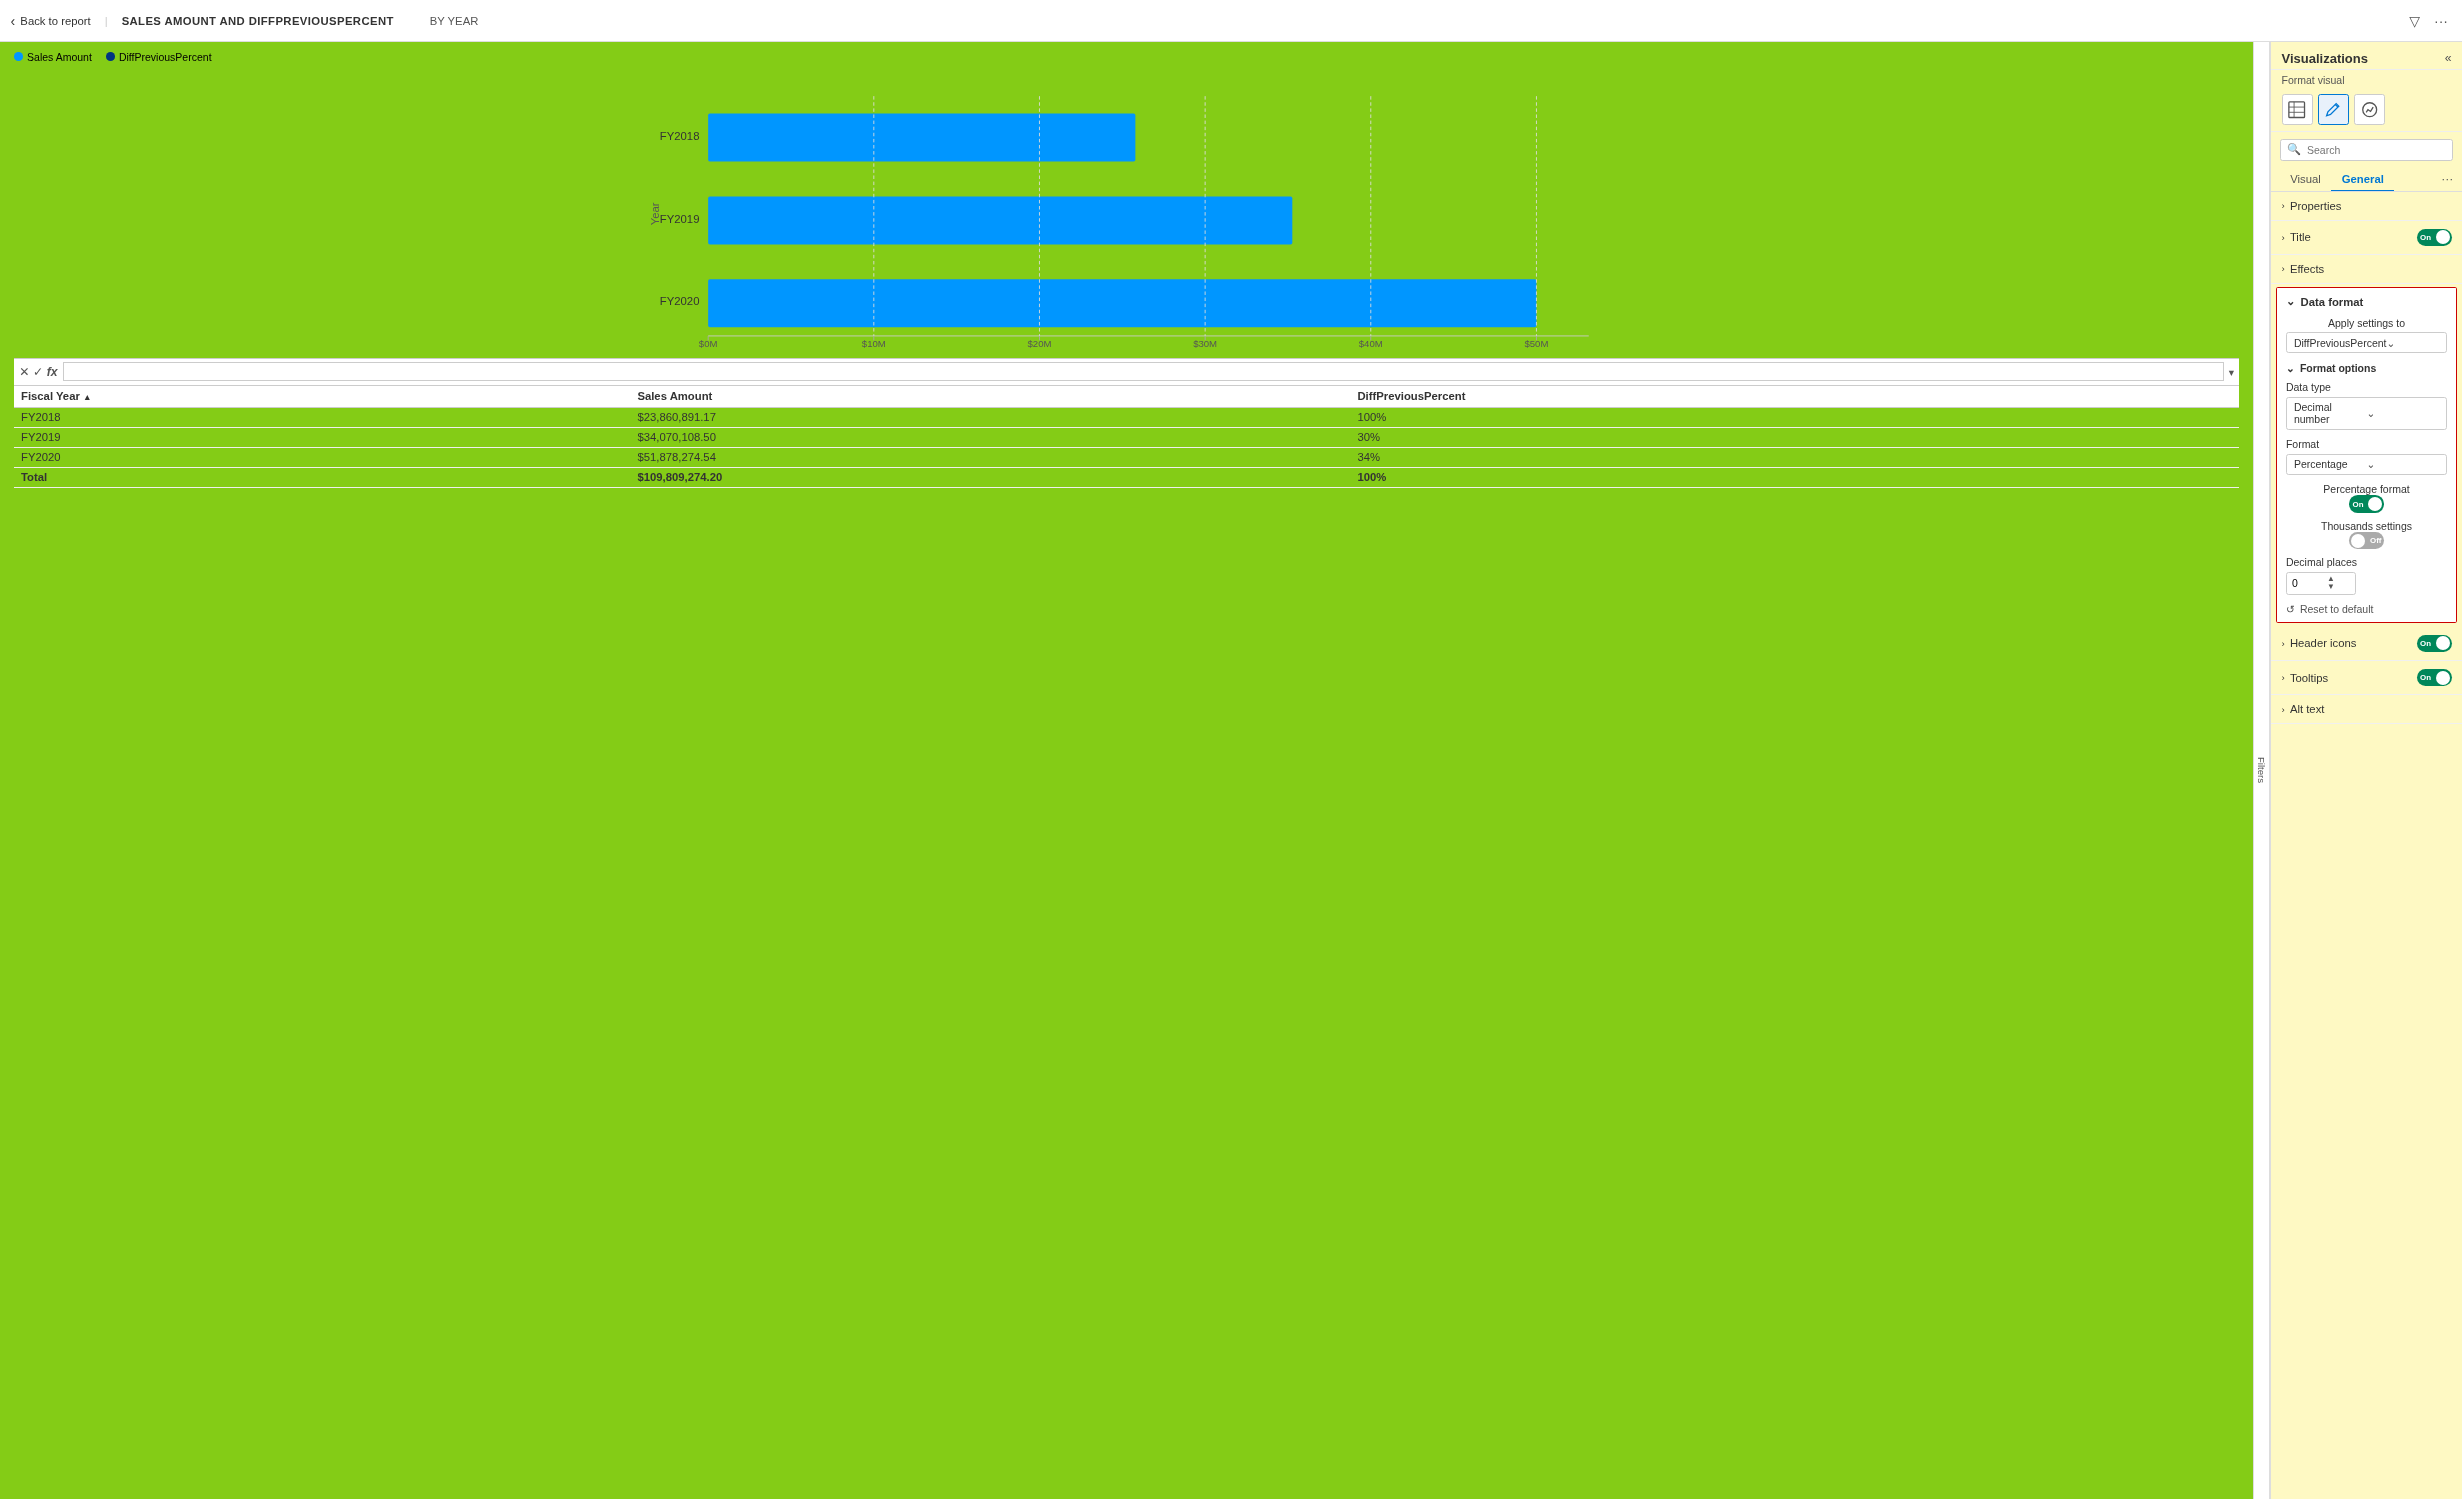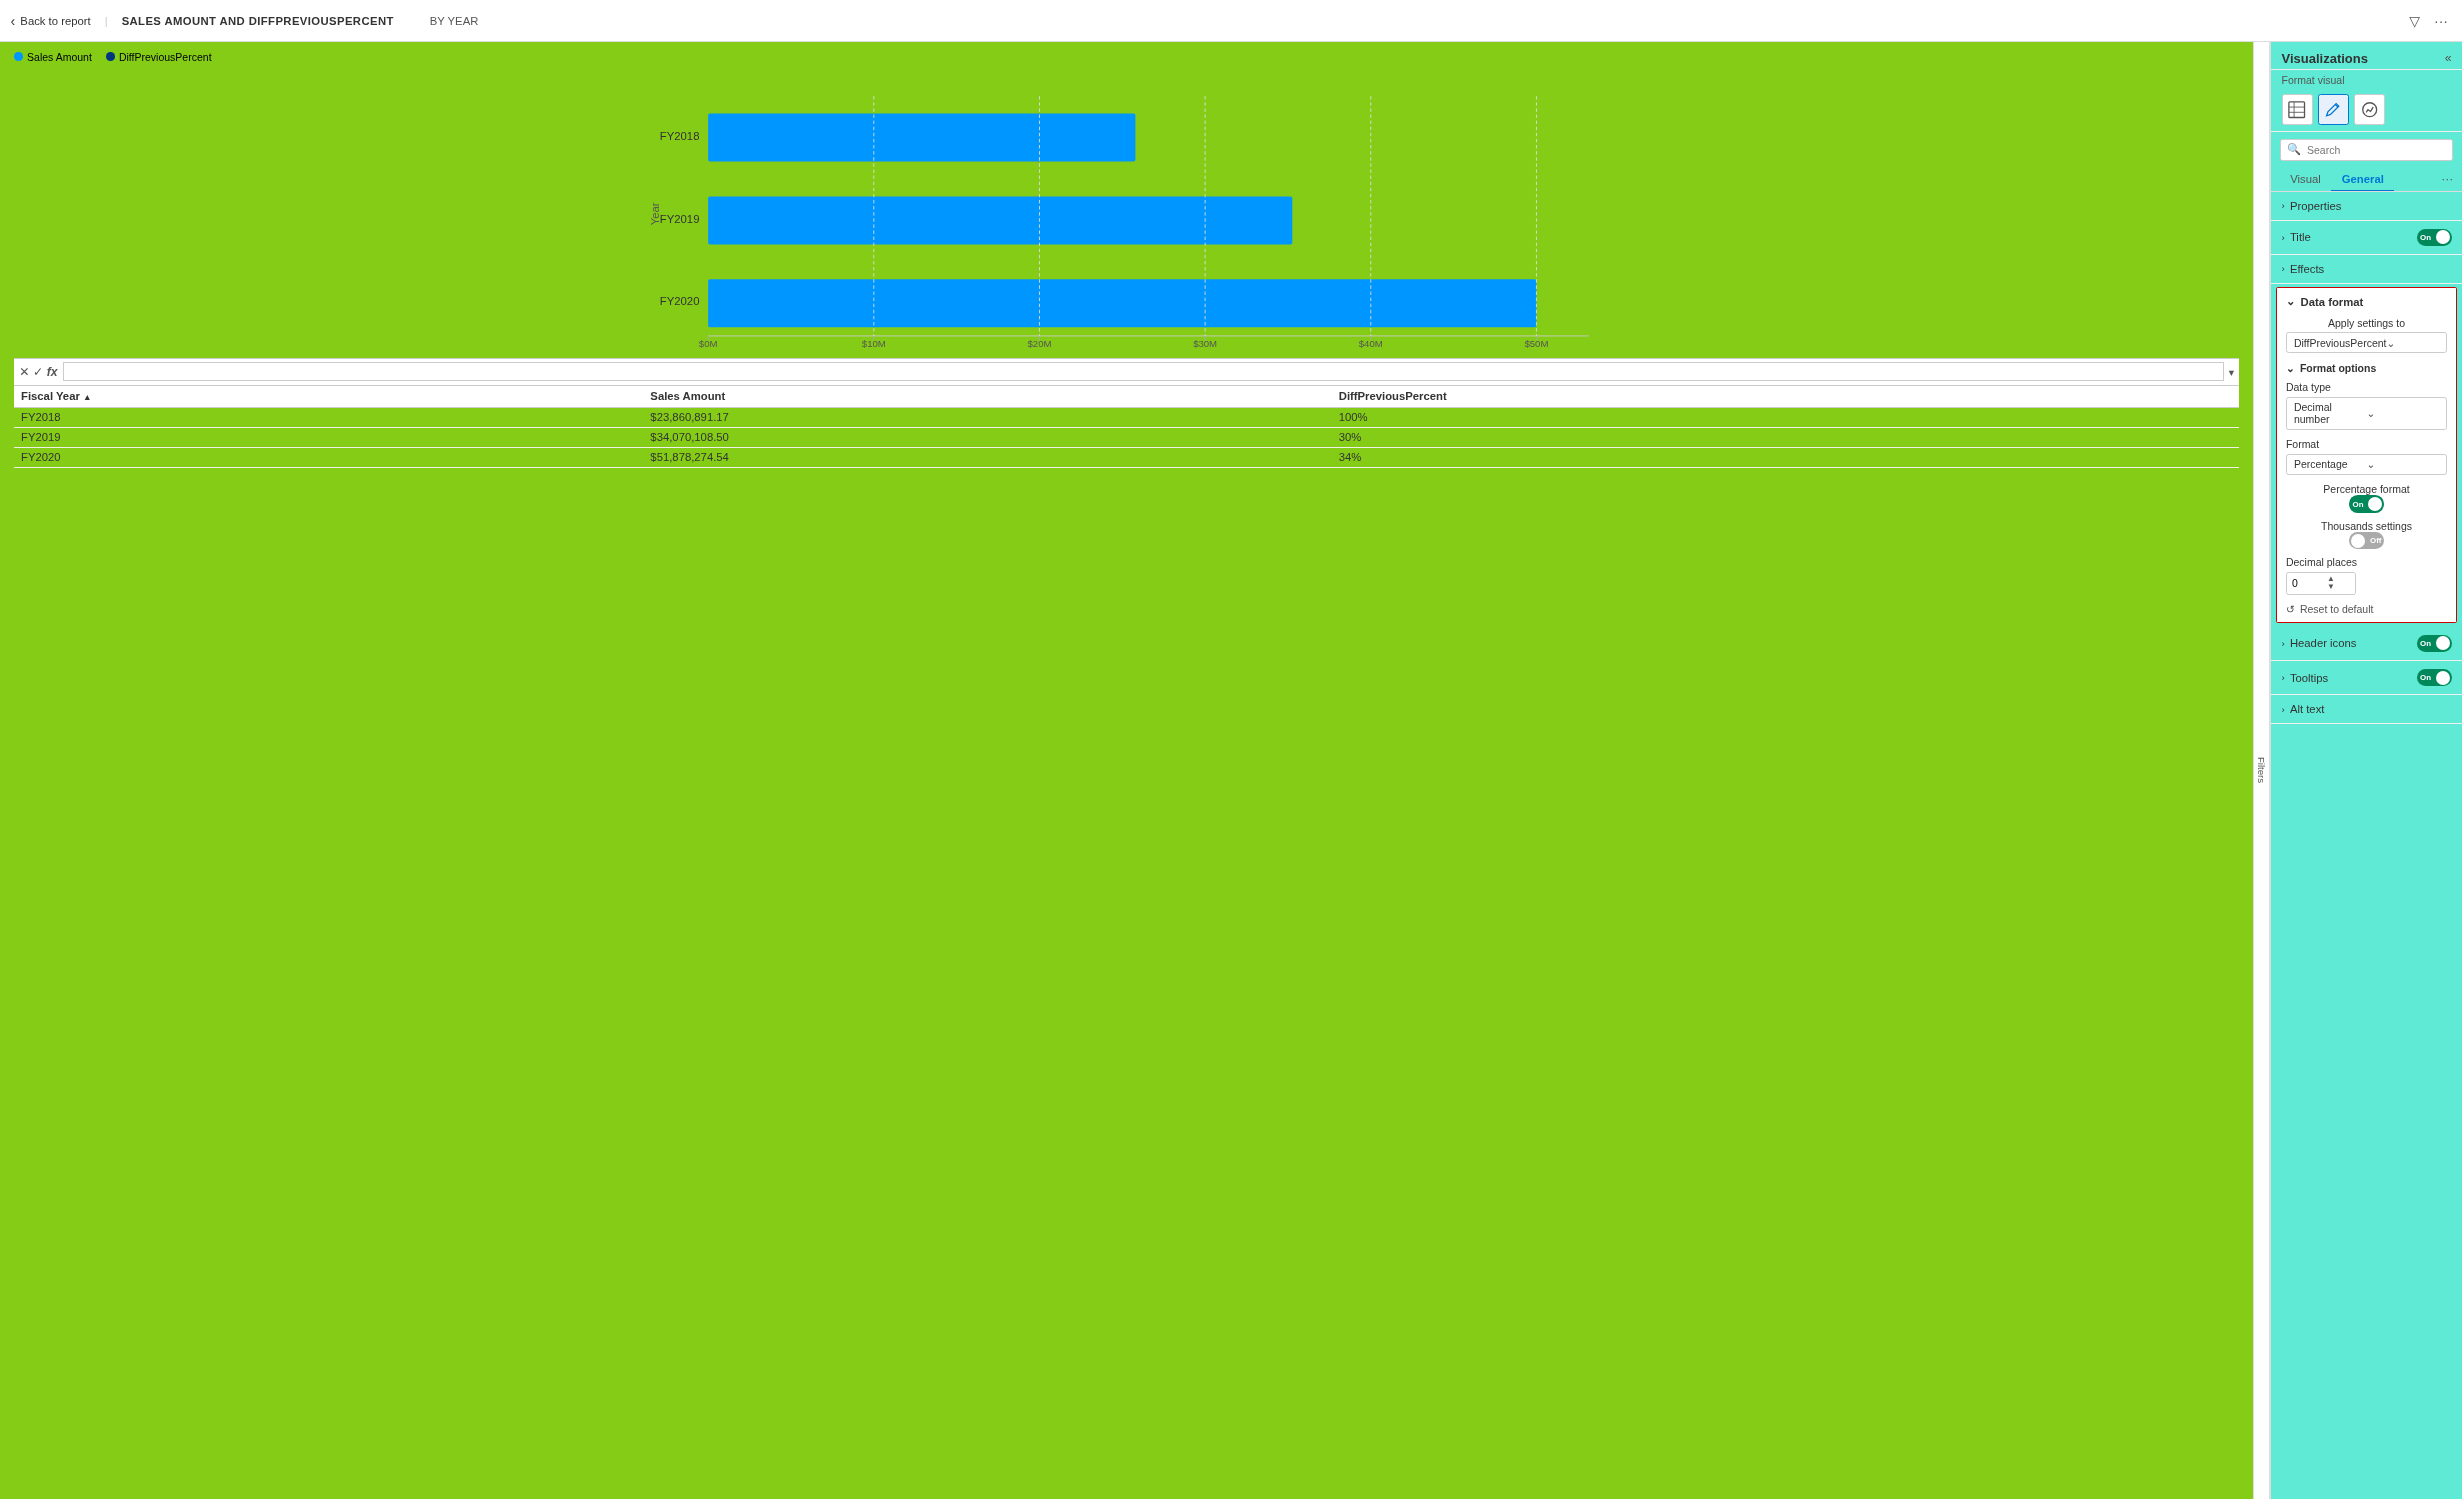--- a/index.html
+++ b/index.html
@@ -48,21 +48,21 @@
     .formula-icons span { font-size: 12.2px; cursor: pointer; color: #555; }
 
     .data-table { width: 100%; border-collapse: collapse; font-size: 11.3px; }
     .data-table th { text-align: left; padding: 4.4px 7px; border-bottom: 1.7px solid #ccc; font-weight: 600; color: #333; background: #fff; }
     .data-table td { padding: 3.5px 7px; border-bottom: 0.9px solid #eee; color: #333; }
     .data-table .total-row td { font-weight: 700; border-top: 1.7px solid #ccc; }
     .sort-icon { font-size: 8.7px; }
 
     
     .viz-panel {
-      width: 192px; background: #5eead4; border-left: 0.9px solid #ddd; display: flex; flex-direction: column; overflow-y: auto;
+      width: 192px; background: #fef9c3; border-left: 0.9px solid #ddd; display: flex; flex-direction: column; overflow-y: auto;
     }
     .viz-panel-header {
       display: flex; align-items: center; justify-content: space-between; padding: 8.7px 10.5px 3.5px;
       border-bottom: 0.9px solid #eee;
     }
     .viz-panel-title { font-size: 13px; font-weight: 600; color: #333; }
     .viz-panel-icons { display: flex; gap: 7px; }
     .viz-panel-icons button { background: none; border: none; cursor: pointer; font-size: 12.2px; color: #555; }
 
     .format-visual-label { font-size: 10.5px; color: #555; padding: 3.5px 10.5px; }
@@ -254,20 +254,25 @@
           <tr>
             <td>FY2019</td>
             <td>$34,070,108.50</td>
             <td>30%</td>
           </tr>
           <tr>
             <td>FY2020</td>
             <td>$51,878,274.54</td>
             <td>34%</td>
           </tr>
+          <tr class="total-row">
+            <td>Total</td>
+            <td>$109,809,274.20</td>
+            <td>100%</td>
+          </tr>
         </tbody>
       </table>
     </div>
   </div>
 
   <div class="filters-sidebar">
     <span>Filters</span>
   </div>
 
   <div class="viz-panel">

